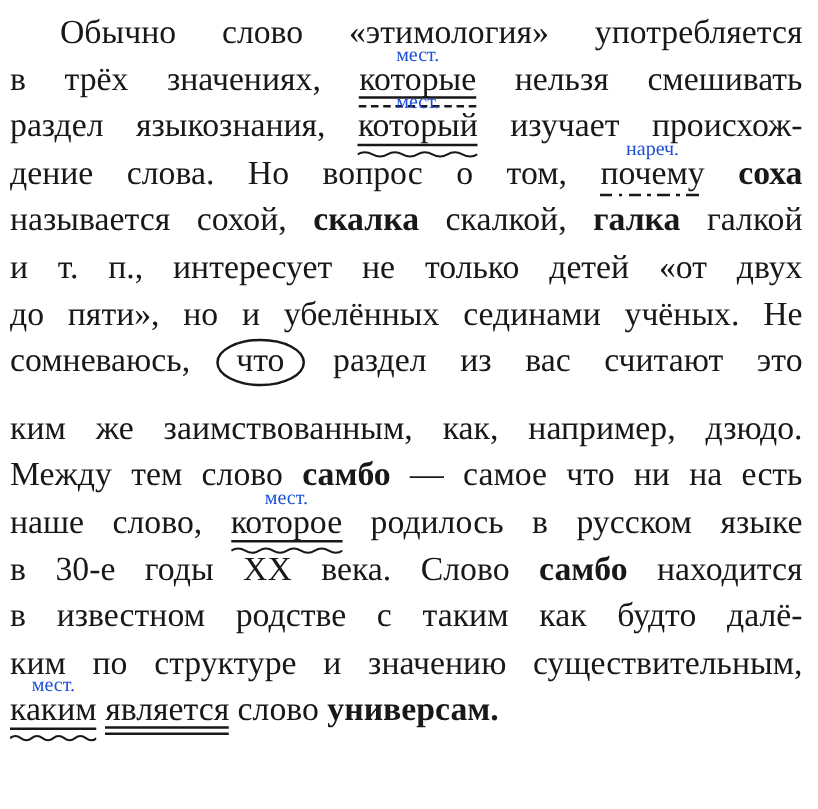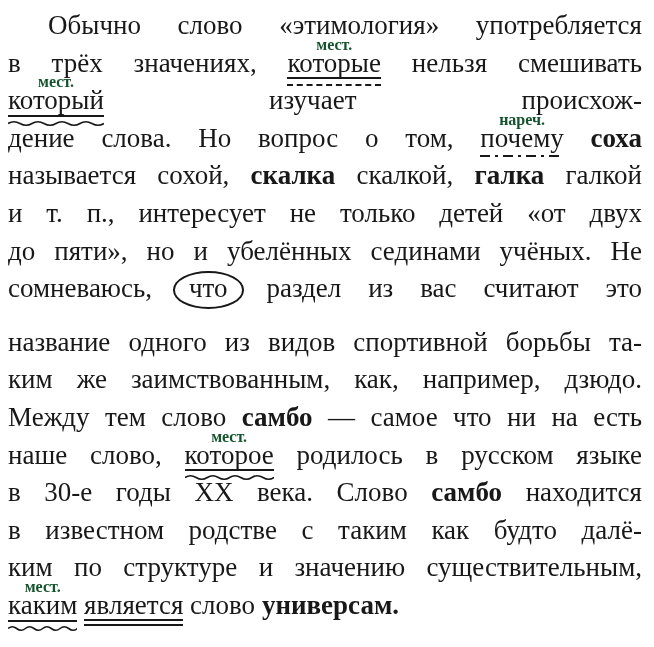--- a/index.html
+++ b/index.html
@@ -23,21 +23,21 @@
   .line.first{text-indent:40px;}
   .line.last{text-align-last:left;}
   .seg{white-space:pre-wrap;}
   .b{font-weight:bold;}
   
   .w{position:relative;display:inline-block;}
   .ann{
     position:absolute;top:-8px;left:50%;
     transform:translateX(-50%);
     font-size:16px;line-height:1;
-    white-space:nowrap;color:#14532d;font-weight:bold;
+    white-space:nowrap;color:#1d4ed8;
   }
   .ul{position:absolute;left:0;right:0;height:0;border:0;}
   .ul-solid{bottom:3px;border-top:2px solid currentColor;}
   .ul-dashed{bottom:-4px;border-top:2px dashed currentColor;}
   .ul-double-top{bottom:4px;border-top:2px solid currentColor;}
   .ul-double-bot{bottom:-1px;border-top:2px solid currentColor;}
   .ul-dashdot{
     bottom:0px;height:2px;
     background:repeating-linear-gradient(90deg,
       currentColor 0 10px, transparent 10px 15px,
@@ -56,35 +56,34 @@
 </style>
 </head>
 <body>
 
 <div class="page">
   <div class="line first"><span class="seg">Обычно слово «этимология» употребляется</span></div>
 
   <div class="line"><span class="seg">в трёх значениях, </span><span class="w"><span class="ann">мест.</span><span class="seg">которые</span><i class="ul ul-solid"></i><i class="ul ul-dashed"></i></span><span class="seg"> нельзя смешивать</span></div>
 
 
-  <div class="line"><span class="w"><span class="ann">мест.</span><span class="seg">который</span><i class="ul ul-solid"></i><svg class="ul-wavy" viewBox="0 0 100 8" preserveAspectRatio="none">
+  <div class="line"><span class="seg">раздел языкознания, </span><span class="w"><span class="ann">мест.</span><span class="seg">который</span><i class="ul ul-solid"></i><svg class="ul-wavy" viewBox="0 0 100 8" preserveAspectRatio="none">
           <path d="M0,4 Q6,0 12.5,4 T25,4 T37.5,4 T50,4 T62.5,4 T75,4 T87.5,4 T100,4" fill="none" stroke="currentColor" stroke-width="1.6" vector-effect="non-scaling-stroke"></path>
         </svg></span><span class="seg"> изучает происхож-</span></div>
 
   <div class="line"><span class="seg">дение слова. Но вопрос о том, </span><span class="w"><span class="ann">нареч.</span><span class="seg">почему</span><i class="ul ul-dashdot"></i></span><span class="seg b"> соха</span></div>
 
   <div class="line"><span class="seg">называется сохой, </span><span class="seg b">скалка</span><span class="seg"> скалкой, </span><span class="seg b">галка</span><span class="seg"> галкой</span></div>
 
   <div class="line"><span class="seg">и т. п., интересует не только детей «от двух</span></div>
 
   <div class="line"><span class="seg">до пяти», но и убелённых сединами учёных. Не</span></div>
 
   <div class="line"><span class="seg">сомневаюсь, </span><span class="w-circle"><span class="seg">что</span><i class="circle-mark"></i></span><span class="seg"> раздел из вас считают это</span></div>
 
-  <div class="line"><span class="seg">название одного из видов спортивной борьбы та-</span></div>
 
   <div class="line"><span class="seg">ким же заимствованным, как, например, дзюдо.</span></div>
 
   <div class="line"><span class="seg">Между тем слово </span><span class="seg b">самбо</span><span class="seg"> — самое что ни на есть</span></div>
 
   <div class="line"><span class="seg">наше слово, </span><span class="w"><span class="ann">мест.</span><span class="seg">которое</span><i class="ul ul-solid"></i><svg class="ul-wavy" viewBox="0 0 100 8" preserveAspectRatio="none">
           <path d="M0,4 Q6,0 12.5,4 T25,4 T37.5,4 T50,4 T62.5,4 T75,4 T87.5,4 T100,4" fill="none" stroke="currentColor" stroke-width="1.6" vector-effect="non-scaling-stroke"></path>
         </svg></span><span class="seg"> родилось в русском языке</span></div>
 
   <div class="line"><span class="seg">в 30-е годы XX века. Слово </span><span class="seg b">самбо</span><span class="seg"> находится</span></div>

